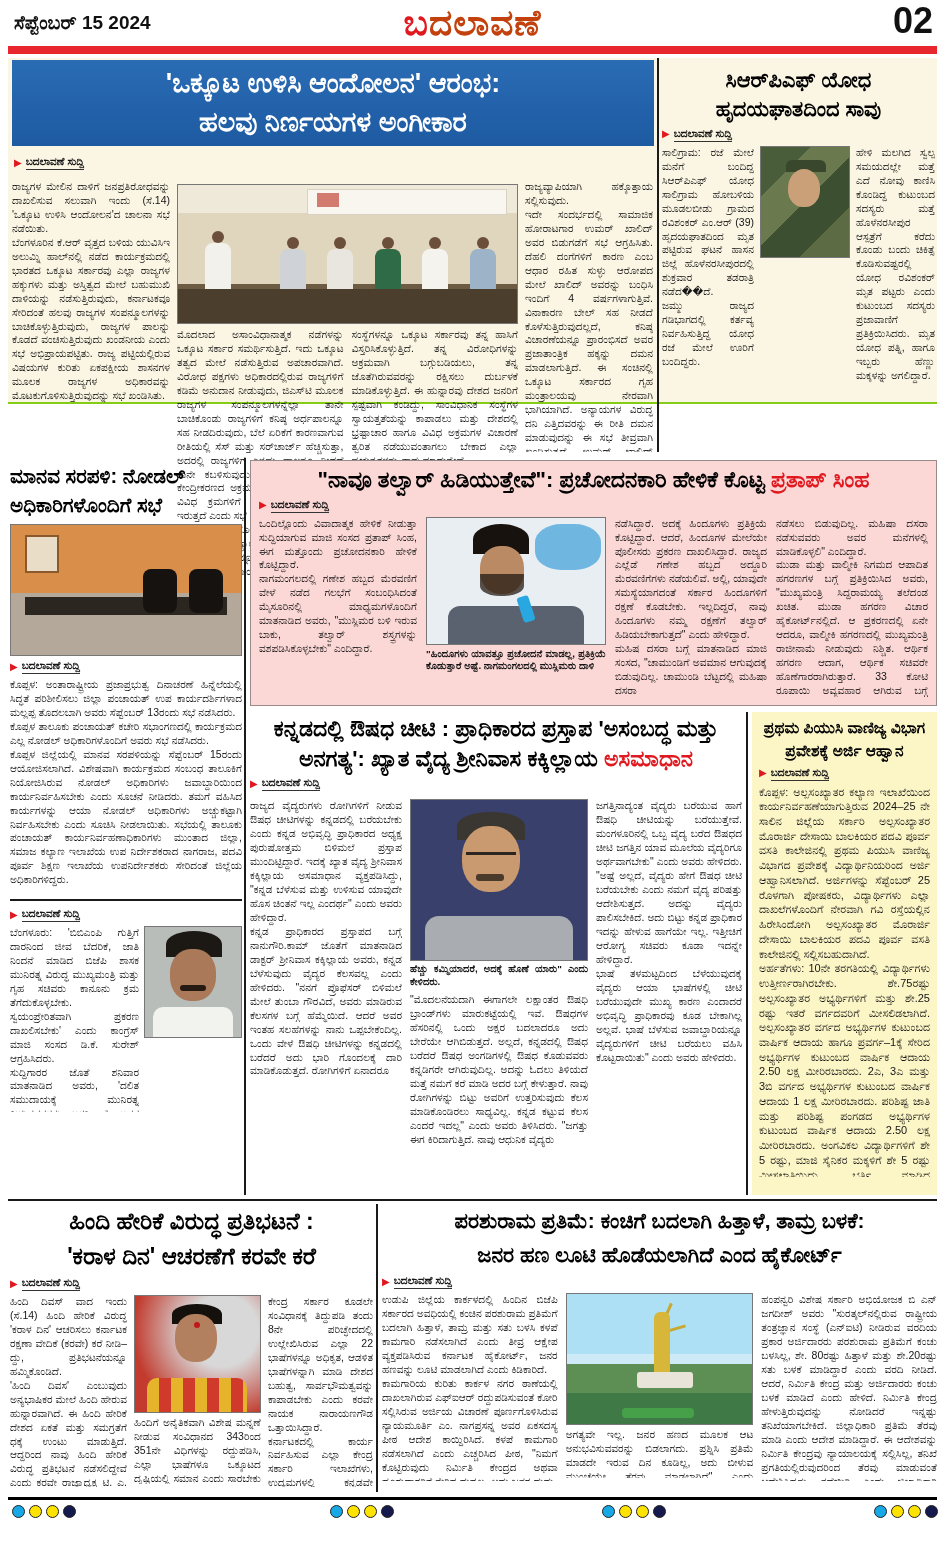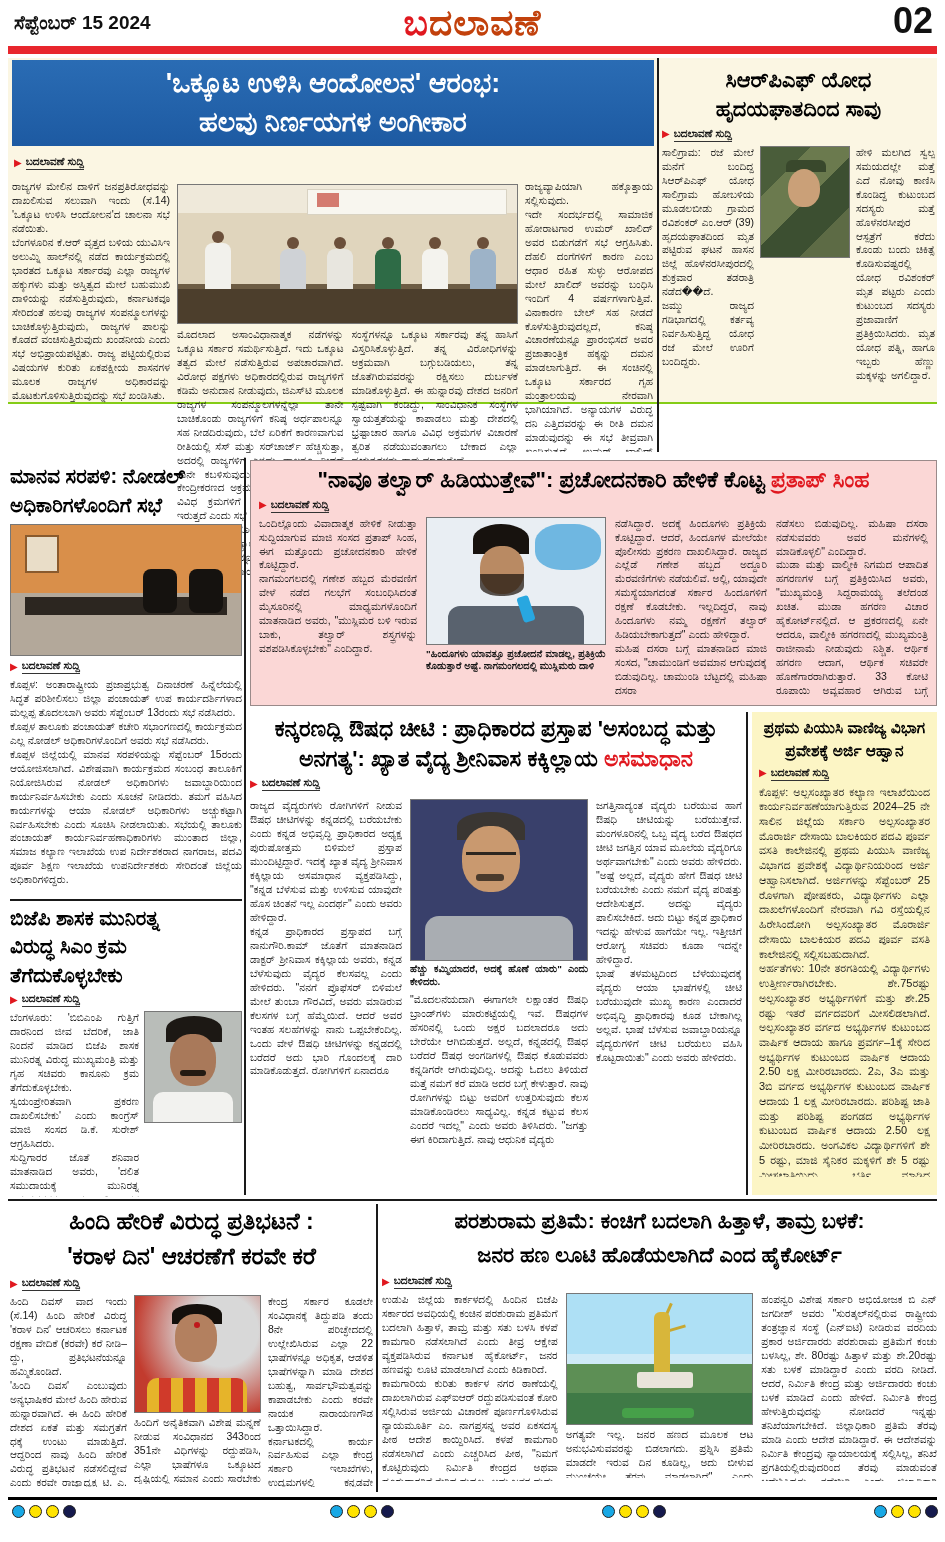--- a/index.html
+++ b/index.html
@@ -227,23 +227,20 @@
       <span class="bt">ಬದಲಾವಣೆ ಸುದ್ದಿ</span>
     </div>
     <div class="col" style="height:232px;">ಕೊಪ್ಪಳ: ಅಂತಾರಾಷ್ಟ್ರೀಯ ಪ್ರಜಾಪ್ರಭುತ್ವ ದಿನಾಚರಣೆ ಹಿನ್ನೆಲೆಯಲ್ಲಿ ಸಿದ್ಧತೆ ಪರಿಶೀಲಿಸಲು ಜಿಲ್ಲಾ ಪಂಚಾಯತ್ ಉಪ ಕಾರ್ಯದರ್ಶಿಗಳಾದ ಮಲ್ಲಪ್ಪ ತೊದಲಬಾಗಿ ಅವರು ಸೆಪ್ಟೆಂಬರ್ 13ರಂದು ಸಭೆ ನಡೆಸಿದರು.
 ಕೊಪ್ಪಳ ತಾಲೂಕು ಪಂಚಾಯತ್ ಕಚೇರಿ ಸಭಾಂಗಣದಲ್ಲಿ ಕಾರ್ಯಕ್ರಮದ ಎಲ್ಲ ನೋಡಲ್ ಅಧಿಕಾರಿಗಳೊಂದಿಗೆ ಅವರು ಸಭೆ ನಡೆಸಿದರು.
 ಕೊಪ್ಪಳ ಜಿಲ್ಲೆಯಲ್ಲಿ ಮಾನವ ಸರಪಳಿಯನ್ನು ಸೆಪ್ಟೆಂಬರ್ 15ರಂದು ಆಯೋಜಿಸಲಾಗಿದೆ. ವಿಶೇಷವಾಗಿ ಕಾರ್ಯಕ್ರಮದ ಸಂಬಂಧ ತಾಲೂಕಿಗೆ ನಿಯೋಜಿಸಿರುವ ನೋಡಲ್ ಅಧಿಕಾರಿಗಳು ಜವಾಬ್ದಾರಿಯಿಂದ ಕಾರ್ಯನಿರ್ವಹಿಸಬೇಕು ಎಂದು ಸೂಚನೆ ನೀಡಿದರು. ತಮಗೆ ವಹಿಸಿದ ಕಾರ್ಯಗಳನ್ನು ಆಯಾ ನೋಡಲ್ ಅಧಿಕಾರಿಗಳು ಅಚ್ಚುಕಟ್ಟಾಗಿ ನಿರ್ವಹಿಸಬೇಕು ಎಂದು ಸೂಚಿಸಿ ನೀಡಲಾಯಿತು. ಸಭೆಯಲ್ಲಿ ತಾಲೂಕು ಪಂಚಾಯತ್ ಕಾರ್ಯನಿರ್ವಹಣಾಧಿಕಾರಿಗಳು ಮುಂತಾದ ಜಿಲ್ಲಾ, ಸಮಾಜ ಕಲ್ಯಾಣ ಇಲಾಖೆಯ ಉಪ ನಿರ್ದೇಶಕರಾದ ನಾಗರಾಜ, ಪದವಿ ಪೂರ್ವ ಶಿಕ್ಷಣ ಇಲಾಖೆಯ ಉಪನಿರ್ದೇಶಕರು ಸೇರಿದಂತೆ ಜಿಲ್ಲೆಯ ಅಧಿಕಾರಿಗಳಿದ್ದರು.</div>
   </div>
 
   <div class="hline" style="left:10px;top:899px;width:232px;"></div>
 
   <div class="bjp-art">
-    <div class="kn-head bjp-head pre">ಬಿಜೆಪಿ ಶಾಸಕ ಮುನಿರತ್ನ
-ವಿರುದ್ಧ ಸಿಎಂ ಕ್ರಮ
-ತೆಗೆದುಕೊಳ್ಳಬೇಕು</div>
     <div class="byline">
       <span class="arr">▶</span>
       <span class="bt">ಬದಲಾವಣೆ ಸುದ್ದಿ</span>
     </div>
     <div style="overflow:hidden;height:186px;">
       <div class="photo dkph bjp-photo">
         <span class="hair"></span>
         <span class="face"></span>
         <span class="mo"></span>
         <span class="shirt"></span>
@@ -280,21 +277,21 @@
       </div>
       <div class="col pr-c3">ನಡೆಸಿದ್ದಾರೆ. ಅದಕ್ಕೆ ಹಿಂದೂಗಳು ಪ್ರತಿಕ್ರಿಯೆ ಕೊಟ್ಟಿದ್ದಾರೆ. ಆದರೆ, ಹಿಂದೂಗಳ ಮೇಲೆಯೇ ಪೊಲೀಸರು ಪ್ರಕರಣ ದಾಖಲಿಸಿದ್ದಾರೆ. ರಾಜ್ಯದ ಎಲ್ಲೆಡೆ ಗಣೇಶ ಹಬ್ಬದ ಅದ್ದೂರಿ ಮೆರವಣಿಗೆಗಳು ನಡೆಯಲಿವೆ. ಅಲ್ಲಿ, ಯಾವುದೇ ಸಮಸ್ಯೆಯಾಗದಂತೆ ಸರ್ಕಾರ ಹಿಂದೂಗಳಿಗೆ ರಕ್ಷಣೆ ಕೊಡಬೇಕು. ಇಲ್ಲದಿದ್ದರೆ, ನಾವು ಹಿಂದೂಗಳು ನಮ್ಮ ರಕ್ಷಣೆಗೆ ತಲ್ವಾರ್ ಹಿಡಿಯಬೇಕಾಗುತ್ತದೆ" ಎಂದು ಹೇಳಿದ್ದಾರೆ.
 ಮಹಿಷ ದಸರಾ ಬಗ್ಗೆ ಮಾತನಾಡಿದ ಮಾಜಿ ಸಂಸದ, "ಚಾಮುಂಡಿಗೆ ಅವಮಾನ ಆಗುವುದಕ್ಕೆ ಬಿಡುವುದಿಲ್ಲ. ಚಾಮುಂಡಿ ಬೆಟ್ಟದಲ್ಲಿ ಮಹಿಷಾ ದಸರಾ</div>
       <div class="col pr-c4">ನಡೆಸಲು ಬಿಡುವುದಿಲ್ಲ. ಮಹಿಷಾ ದಸರಾ ನಡೆಸುವವರು ಅವರ ಮನೆಗಳಲ್ಲಿ ಮಾಡಿಕೊಳ್ಳಲಿ" ಎಂದಿದ್ದಾರೆ.
 ಮುಡಾ ಮತ್ತು ವಾಲ್ಮೀಕಿ ನಿಗಮದ ಆಪಾದಿತ ಹಗರಣಗಳ ಬಗ್ಗೆ ಪ್ರತಿಕ್ರಿಯಿಸಿದ ಅವರು, "ಮುಖ್ಯಮಂತ್ರಿ ಸಿದ್ದರಾಮಯ್ಯ ತಲೆದಂಡ ಖಚಿತ. ಮುಡಾ ಹಗರಣ ವಿಚಾರ ಹೈಕೋರ್ಟ್‌ನಲ್ಲಿದೆ. ಆ ಪ್ರಕರಣದಲ್ಲಿ ಏನೇ ಆದರೂ, ವಾಲ್ಮೀಕಿ ಹಗರಣದಲ್ಲಿ ಮುಖ್ಯಮಂತ್ರಿ ರಾಜೀನಾಮೆ ನೀಡುವುದು ನಿಶ್ಚಿತ. ಆರ್ಥಿಕ ಹಗರಣ ಆದಾಗ, ಆರ್ಥಿಕ ಸಚಿವರೇ ಹೊಣೆಗಾರರಾಗಿರುತ್ತಾರೆ. 33 ಕೋಟಿ ರೂಪಾಯಿ ಅವ್ಯವಹಾರ ಆಗಿರುವ ಬಗ್ಗೆ ಸಿದ್ದರಾಮಯ್ಯ ಅವರೇ ಒಪ್ಪಿಕೊಂಡಿದ್ದಾರೆ" ಎಂದು ಹೇಳಿದ್ದಾರೆ.</div>
     </div>
   </div>
 
   <div class="med-art">
     <div class="kn-head med-head">
-      <span>ಕನ್ಕರಣದ್ಲಿ ಔಷಧ ಚೀಟಿ : ಪ್ರಾಧಿಕಾರದ ಪ್ರಸ್ತಾಪ 'ಅಸಂಬದ್ಧ ಮತ್ತು ಅನಗತ್ಯ': ಖ್ಯಾತ ವೈದ್ಯ ಶ್ರೀನಿವಾಸ ಕಕ್ಕಿಲ್ಲಾಯ </span><span class="red">ಅಸಮಾಧಾನ</span>
+      <span>ಕನ್ನಡದಲ್ಲಿ ಔಷಧ ಚೀಟಿ : ಪ್ರಾಧಿಕಾರದ ಪ್ರಸ್ತಾಪ 'ಅಸಂಬದ್ಧ ಮತ್ತು ಅನಗತ್ಯ': ಖ್ಯಾತ ವೈದ್ಯ ಶ್ರೀನಿವಾಸ ಕಕ್ಕಿಲ್ಲಾಯ </span><span class="red">ಅಸಮಾಧಾನ</span>
     </div>
     <div class="byline">
       <span class="arr">▶</span>
       <span class="bt">ಬದಲಾವಣೆ ಸುದ್ದಿ</span>
     </div>
     <div class="med-body">
       <div class="col med-c1">ರಾಜ್ಯದ ವೈದ್ಯರುಗಳು ರೋಗಿಗಳಿಗೆ ನೀಡುವ ಔಷಧ ಚೀಟಿಗಳನ್ನು ಕನ್ನಡದಲ್ಲಿ ಬರೆಯಬೇಕು ಎಂದು ಕನ್ನಡ ಅಭಿವೃದ್ಧಿ ಪ್ರಾಧಿಕಾರದ ಅಧ್ಯಕ್ಷ ಪುರುಷೋತ್ತಮ ಬಿಳಿಮಲೆ ಪ್ರಸ್ತಾಪ ಮುಂದಿಟ್ಟಿದ್ದಾರೆ. ಇದಕ್ಕೆ ಖ್ಯಾತ ವೈದ್ಯ ಶ್ರೀನಿವಾಸ ಕಕ್ಕಿಲ್ಲಾಯ ಅಸಮಾಧಾನ ವ್ಯಕ್ತಪಡಿಸಿದ್ದು, "ಕನ್ನಡ ಬೆಳೆಸುವ ಮತ್ತು ಉಳಿಸುವ ಯಾವುದೇ ಹೊಸ ಚಿಂತನೆ ಇಲ್ಲ ಎಂದರ್ಥ" ಎಂದು ಅವರು ಹೇಳಿದ್ದಾರೆ.
 ಕನ್ನಡ ಪ್ರಾಧಿಕಾರದ ಪ್ರಸ್ತಾಪದ ಬಗ್ಗೆ ನಾನುಗೌರಿ.ಕಾಮ್ ಜೊತೆಗೆ ಮಾತನಾಡಿದ ಡಾಕ್ಟರ್ ಶ್ರೀನಿವಾಸ ಕಕ್ಕಿಲ್ಲಾಯ ಅವರು, ಕನ್ನಡ ಬೆಳೆಸುವುದು ವೈದ್ಯರ ಕೆಲಸವಲ್ಲ ಎಂದು ಹೇಳಿದರು. "ನನಗೆ ಪ್ರೊಫೆಸರ್ ಬಿಳಿಮಲೆ ಮೇಲೆ ತುಂಬಾ ಗೌರವಿದೆ, ಅವರು ಮಾಡಿರುವ ಕೆಲಸಗಳ ಬಗ್ಗೆ ಹೆಮ್ಮೆಯಿದೆ. ಆದರೆ ಅವರ ಇಂತಹ ಸಲಹೆಗಳನ್ನು ನಾನು ಒಪ್ಪಬೇಕೆಂದಿಲ್ಲ. ಒಂದು ವೇಳೆ ಔಷಧಿ ಚೀಟಿಗಳನ್ನು ಕನ್ನಡದಲ್ಲಿ ಬರೆದರೆ ಅದು ಭಾರಿ ಗೊಂದಲಕ್ಕೆ ದಾರಿ ಮಾಡಿಕೊಡುತ್ತದೆ. ರೋಗಿಗಳಿಗೆ ಏನಾದರೂ</div>
       <div class="med-mid">
         <div class="photo doctor">

